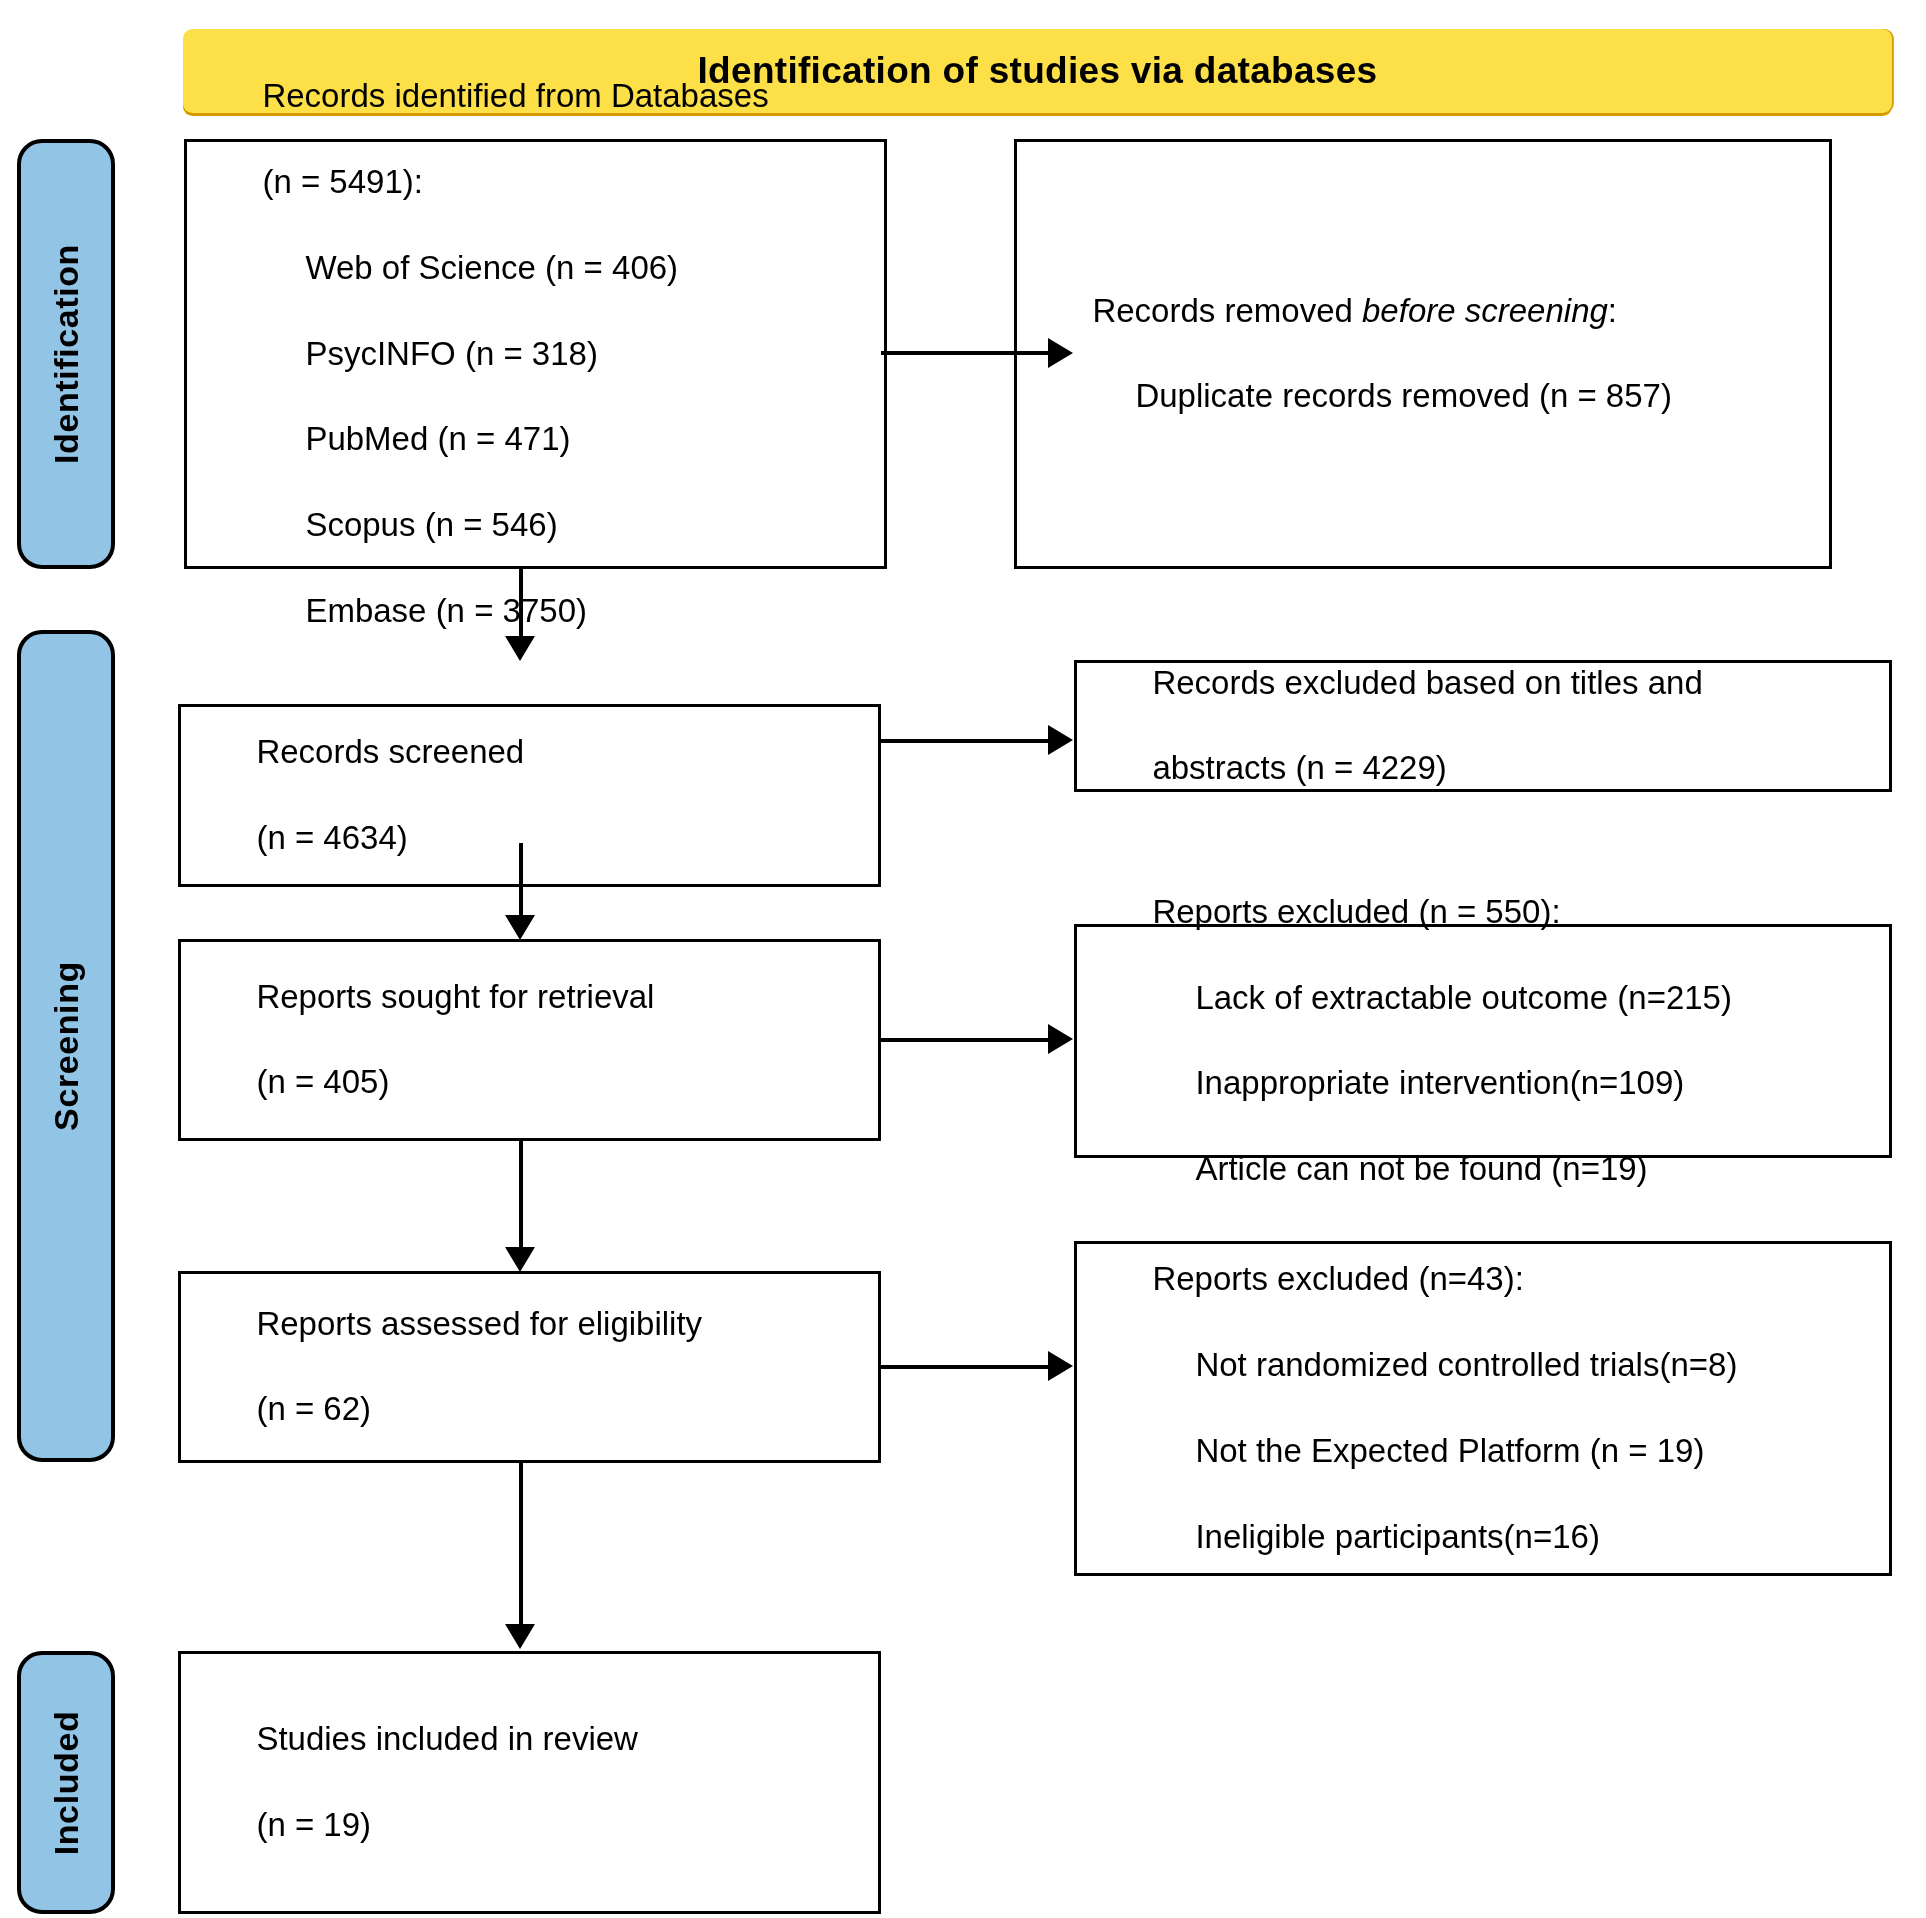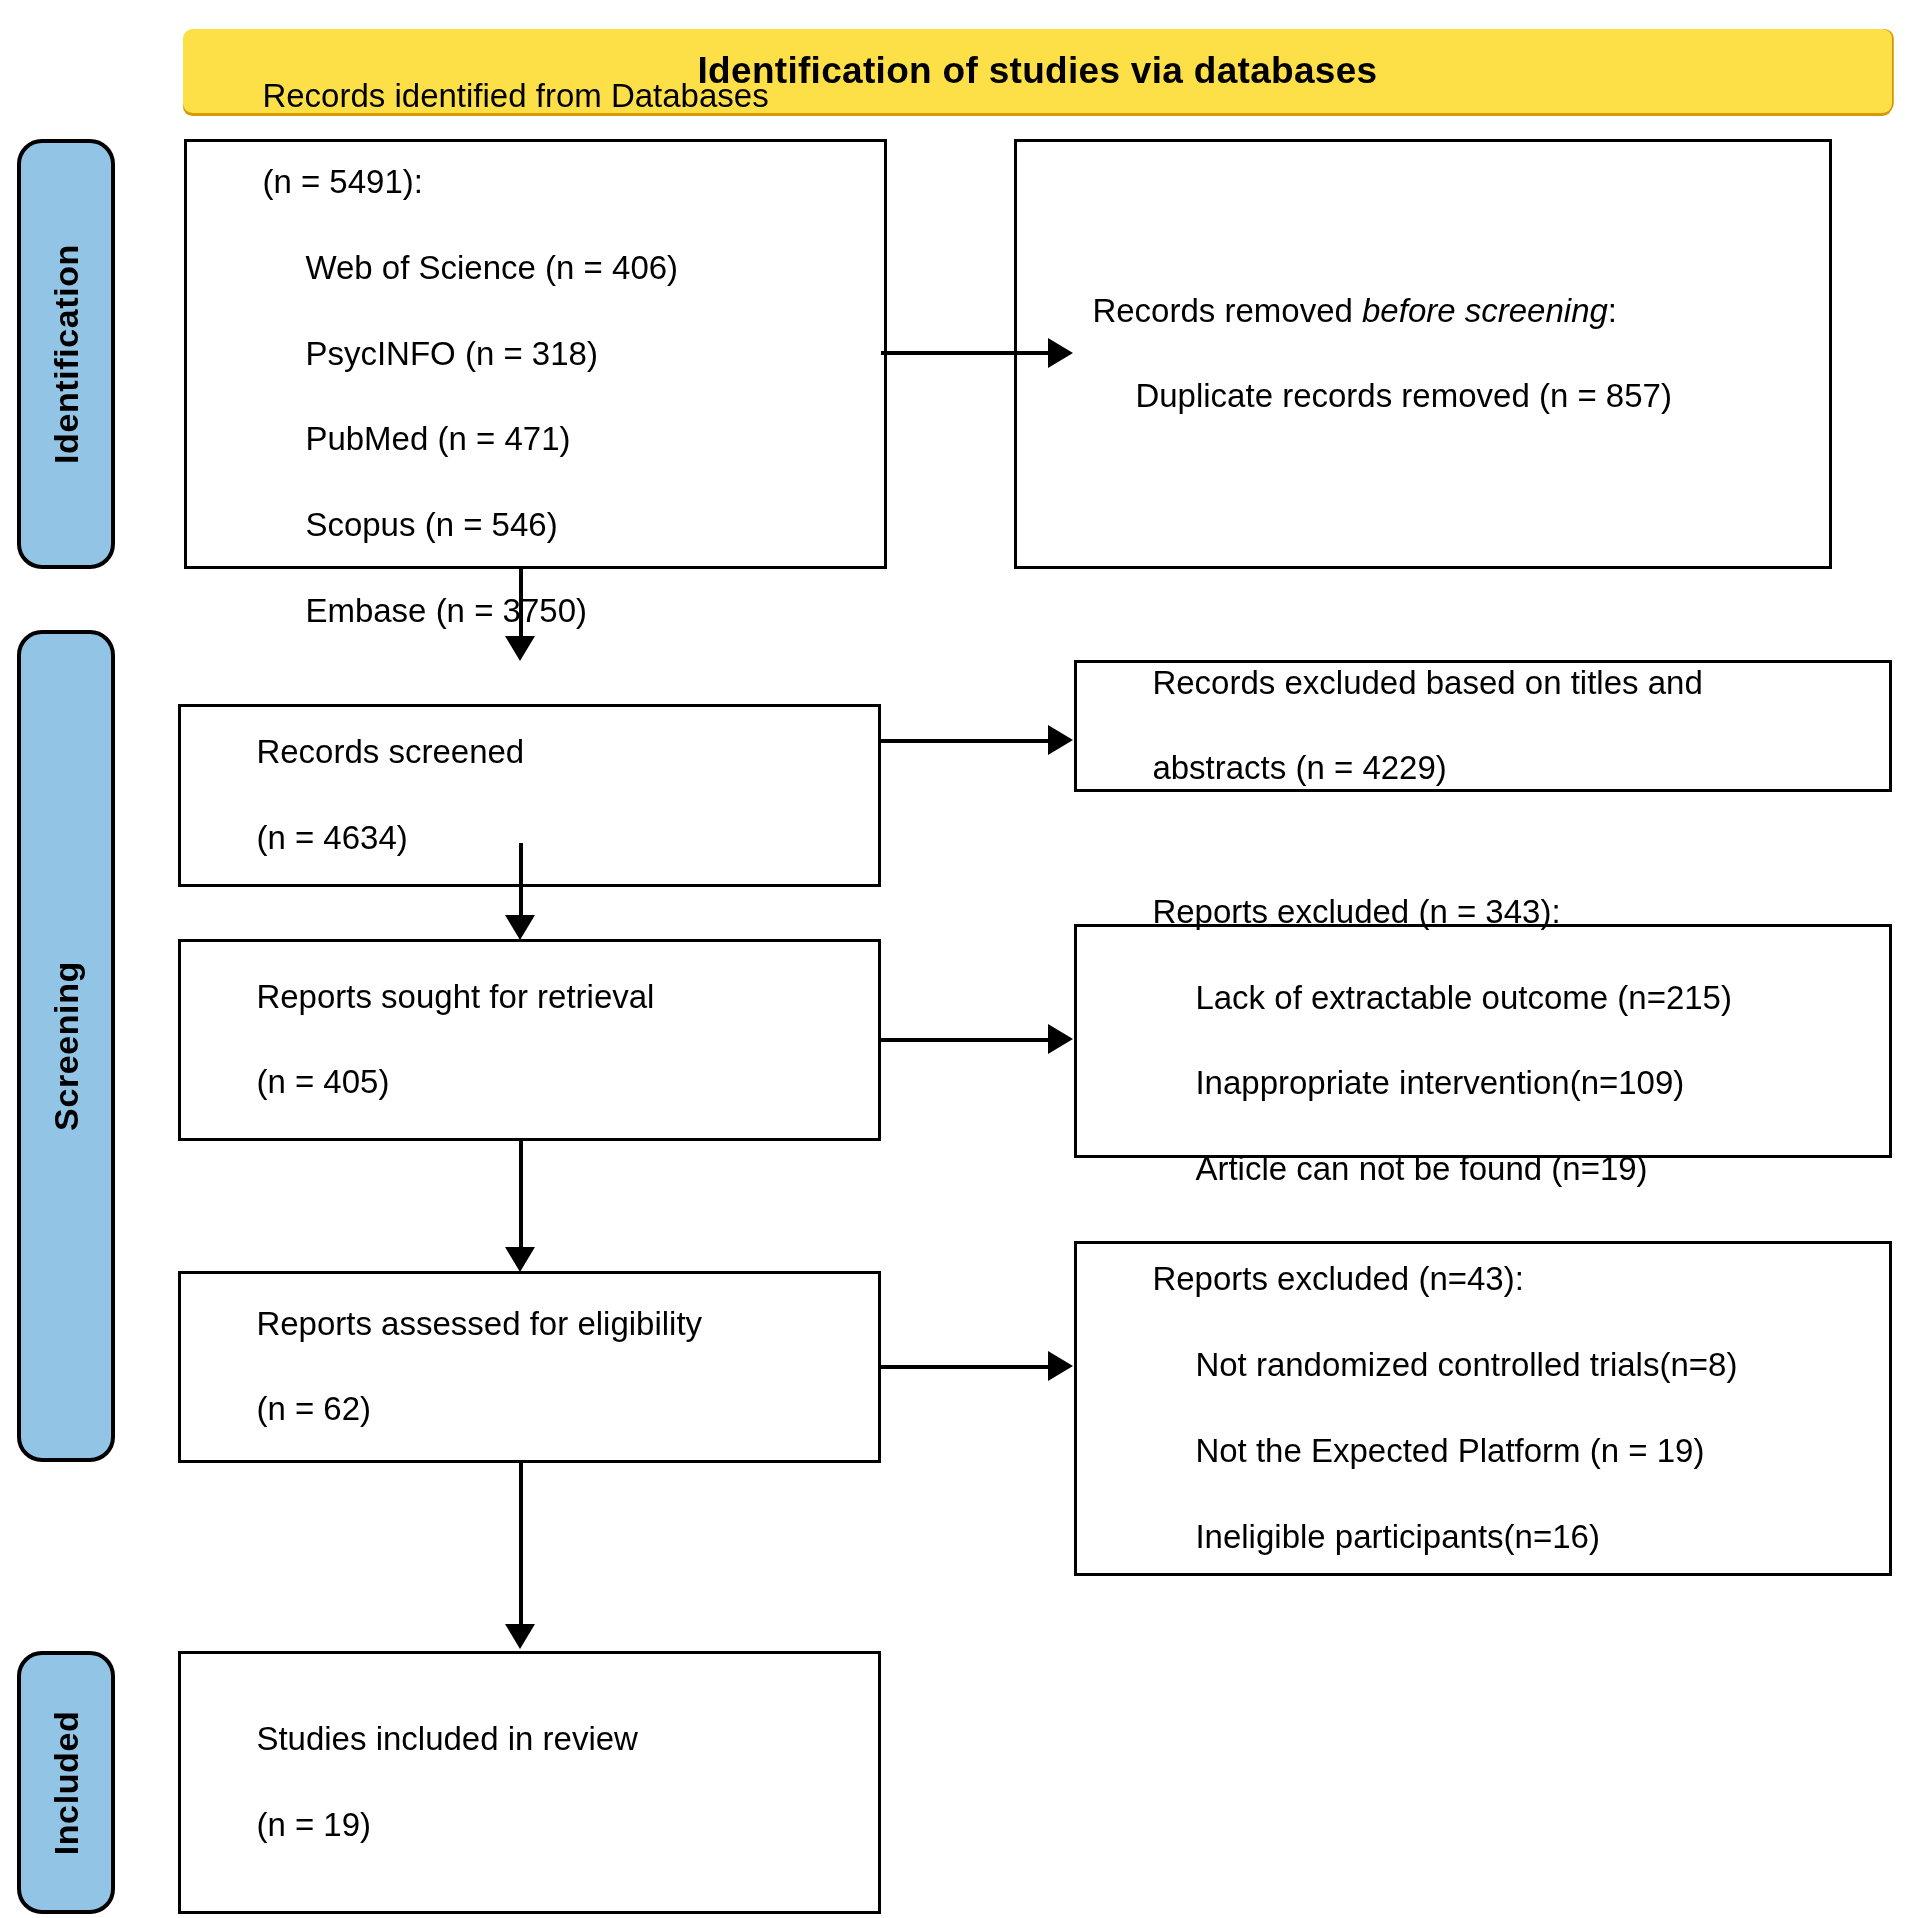--- a/index.html
+++ b/index.html
@@ -168,21 +168,21 @@
 
   <div class="flow-box" style="left:178px; top:939px; width:703px; height:202px;">
     <div class="box-text">
       <span>Reports sought for retrieval</span><br>
       <span>(n = 405)</span>
     </div>
   </div>
 
   <div class="flow-box" style="left:1074px; top:924px; width:818px; height:234px;">
     <div class="box-text">
-      <span>Reports excluded (n = 343):</span><br>
+      <span>Reports excluded (n = 550):</span><br>
       <span class="indent"></span><span>Lack of extractable outcome (n=215)</span><br>
       <span class="indent"></span><span>Inappropriate intervention(n=109)</span><br>
       <span class="indent"></span><span>Article can not be found (n=19)</span>
     </div>
   </div>
 
   <div class="conn conn-h" style="left:881px; top:1038px; width:168px;"></div>
   <div class="arrow-right" style="left:1048px; top:1024px;"></div>
 
   <div class="conn conn-v" style="left:519px; top:1141px; height:111px;"></div>

